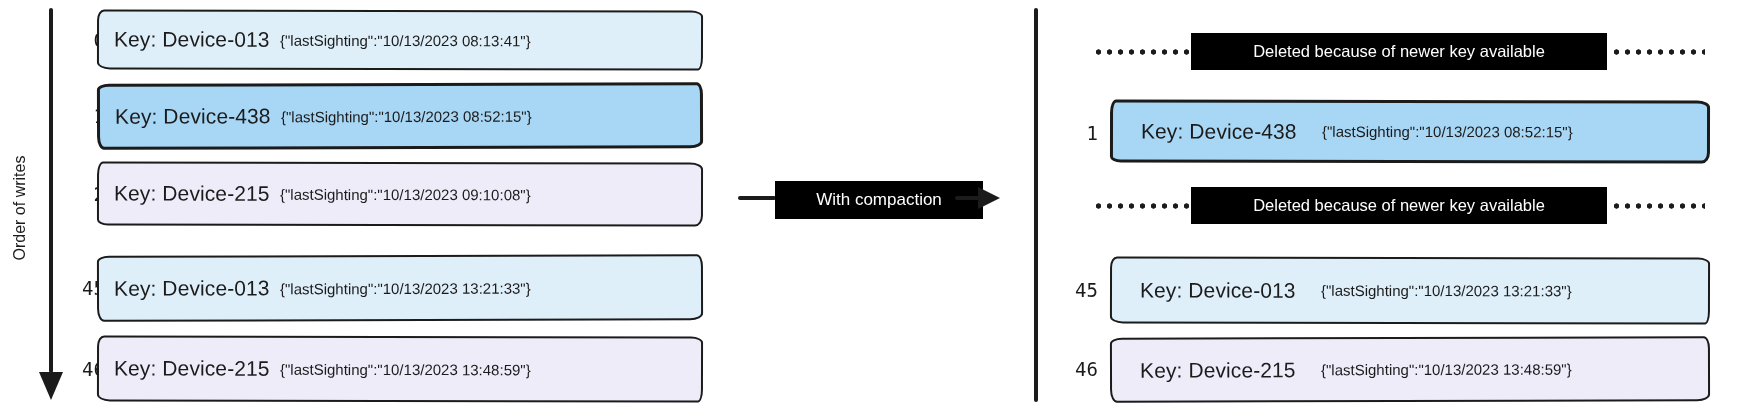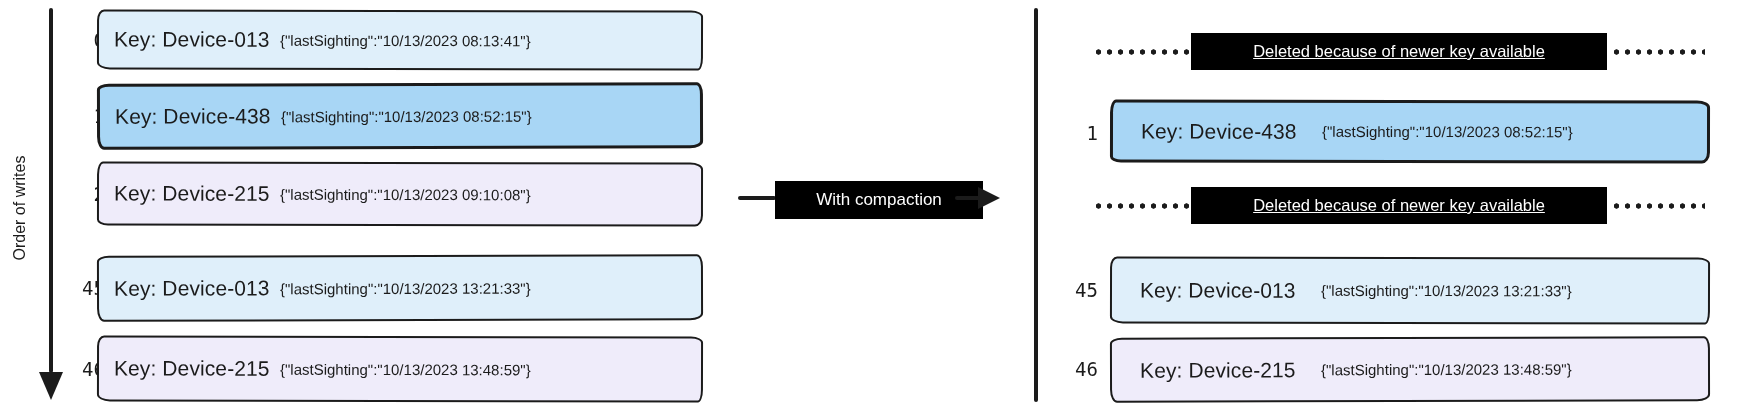--- a/index.html
+++ b/index.html
@@ -78,21 +78,21 @@
     background-size:11px 6px;
     background-repeat:repeat-x;
   }
   .del .dots-left{left:0;width:101px;}
   .del .dots-right{right:0;width:94px;}
   .del .del-box{
     position:absolute;left:50%;top:0;transform:translateX(-50%);
     width:416px;height:37px;
     background:#000;color:#fff;
     display:flex;align-items:center;justify-content:center;
-    font-size:16.5px;white-space:nowrap;text-decoration:underline;
+    font-size:16.5px;white-space:nowrap;
   }
 </style>
 </head>
 <body>
 
 <div class="canvas">
 
   <div class="axis-label">Order of writes</div>
   <div class="axis-line"></div>
   <div class="axis-head"></div>

